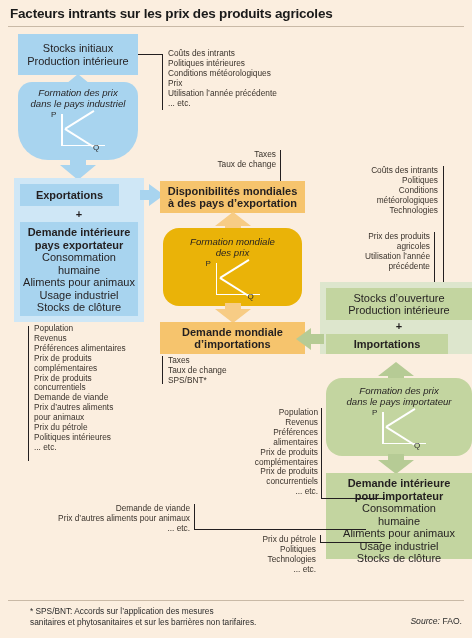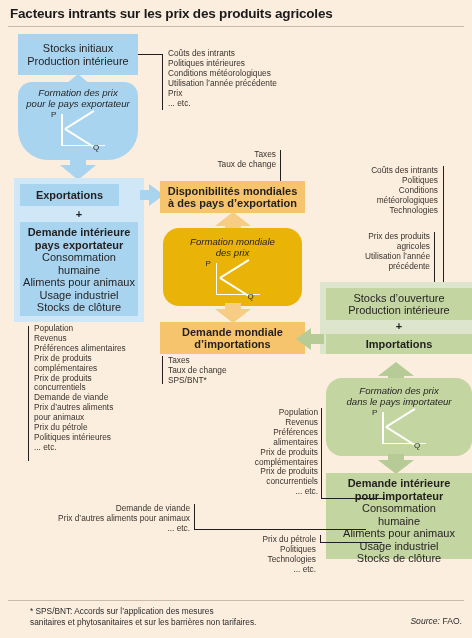--- a/index.html
+++ b/index.html
@@ -85,36 +85,36 @@
     <div class="t11">Production intérieure</div>
   </div>
 
   <div class="hline" style="left:138px;top:54px;width:25px;"></div>
   <div class="vline" style="left:162px;top:54px;height:56px;"></div>
 
   <div class="ann left" style="left:168px;top:49px;width:150px;">
     <div>Coûts des intrants</div>
     <div>Politiques intérieures</div>
     <div>Conditions météorologiques</div>
+    <div>Prix</div>
     <div>Utilisation l’année précédente</div>
-    <div>Prix</div>
     <div>... etc.</div>
   </div>
 
   <svg class="arr" style="left:60px;top:74px;" width="36" height="22" viewBox="0 0 36 22">
     <polygon points="18,0 36,15 26,15 26,22 10,22 10,15 0,15" fill="#a8d4ef"></polygon>
   </svg>
 
   <div class="shield" style="left:18px;top:82px;width:120px;height:78px;">
     <svg width="120" height="78" viewBox="0 0 120 78" style="position:absolute;left:0;top:0;">
       <path d="M14,0 H106 A14,14 0 0 1 120,14 V48 A30,30 0 0 1 90,78 H30 A30,30 0 0 1 0,48 V14 A14,14 0 0 1 14,0 Z" fill="#a8d4ef"></path>
     </svg>
     <div style="position:absolute;inset:0;display:flex;flex-direction:column;align-items:center;">
       <div class="t10 ital" style="margin-top:5px;">Formation des prix</div>
-      <div class="t10 ital">pour le pays exportateur</div>
+      <div class="t10 ital">dans le pays industriel</div>
       <div class="pq pq-white">
         <div class="axisv"></div>
         <div class="axish"></div>
         <div class="d1"></div>
         <div class="d2"></div>
         <div class="pl">P</div>
         <div class="ql">Q</div>
       </div>
     </div>
   </div>
@@ -229,21 +229,21 @@
 
   <div class="box green-pale" style="left:320px;top:282px;width:152px;height:72px;"></div>
 
   <div class="box green ctr" style="left:326px;top:288px;width:146px;height:32px;">
     <div class="t11">Stocks d’ouverture</div>
     <div class="t11">Production intérieure</div>
   </div>
 
   <div class="plus" style="position:absolute;left:326px;top:320px;width:146px;">+</div>
 
-  <div class="box green ctr" style="left:326px;top:334px;width:146px;height:20px;">
+  <div class="box green ctr" style="left:326px;top:334px;width:122px;height:20px;">
     <div class="t115b">Importations</div>
   </div>
 
   <svg class="arr" style="left:296px;top:328px;" width="28" height="22" viewBox="0 0 28 22">
     <polygon points="0,11 15,22 15,16 28,16 28,6 15,6 15,0" fill="#b6cb95"></polygon>
   </svg>
 
   <svg class="arr" style="left:378px;top:362px;" width="36" height="20" viewBox="0 0 36 20">
     <polygon points="18,0 36,14 26,14 26,20 10,20 10,14 0,14" fill="#b6cb95"></polygon>
   </svg>

